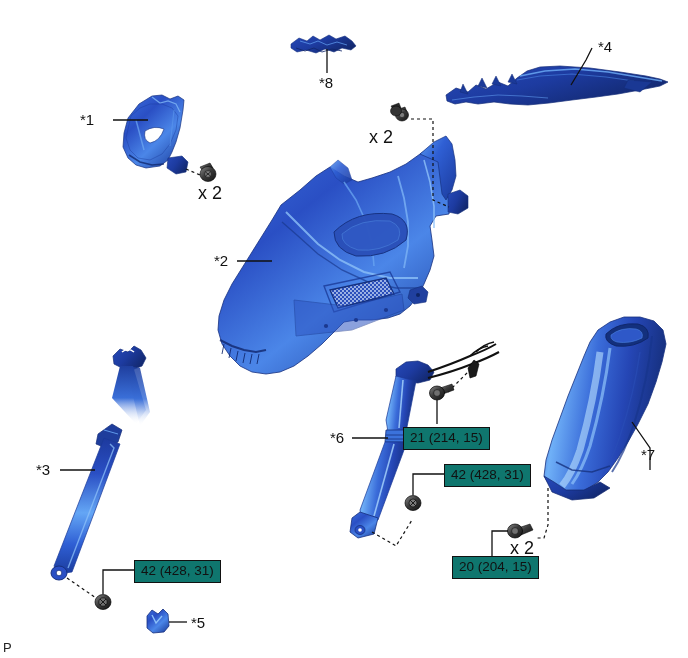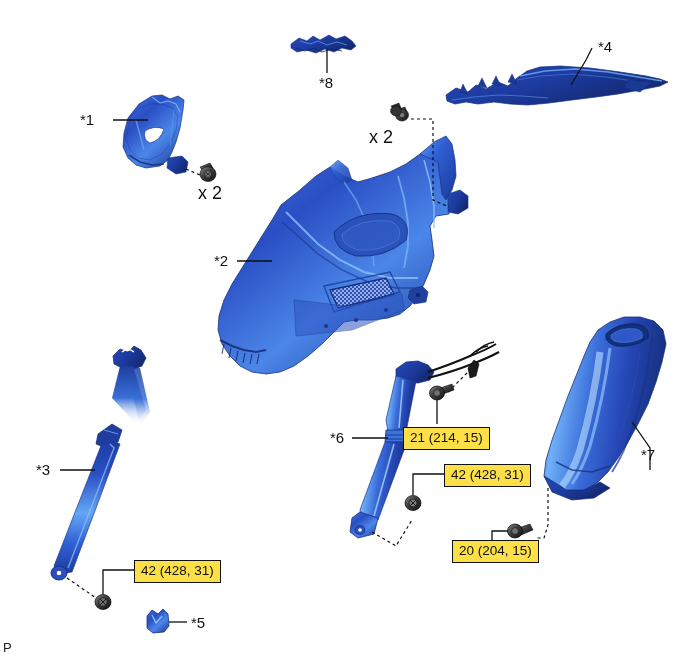--- a/index.html
+++ b/index.html
@@ -34,21 +34,21 @@
     position: absolute;
     font-family: "Liberation Sans", sans-serif;
     font-size: 18px;
     color: #111111;
     white-space: nowrap;
     line-height: 1;
   }
   .torque-box {
     position: absolute;
     border: 1.5px solid #111111;
-    background: #fde047;
+    background: #0f766e;
     font-family: "Liberation Sans", sans-serif;
     font-size: 13.5px;
     color: #111111;
     white-space: nowrap;
     padding: 3px 6px 4px 6px;
     line-height: 1;
     box-sizing: border-box;
   }
   .corner-mark {
     position: absolute;
@@ -379,17 +379,17 @@
   <div class="qty-label" style="left:369px; top:128px;">x 2</div>
 
   <div class="qty-label" style="left:510px; top:539px;">x 2</div>
 
   <div class="torque-box" style="left:403px; top:427px;">21 (214, 15)</div>
 
   <div class="torque-box" style="left:444px; top:464px;">42 (428, 31)</div>
 
   <div class="torque-box" style="left:134px; top:560px;">42 (428, 31)</div>
 
-  <div class="torque-box" style="left:452px; top:540px;">20 (204, 15)</div>
+  <div class="torque-box" style="left:452px; top:556px;">20 (204, 15)</div>
 
   <div class="corner-mark" style="left:3px; top:641px;">P</div>
 
 </div>
 
 </body></html>

